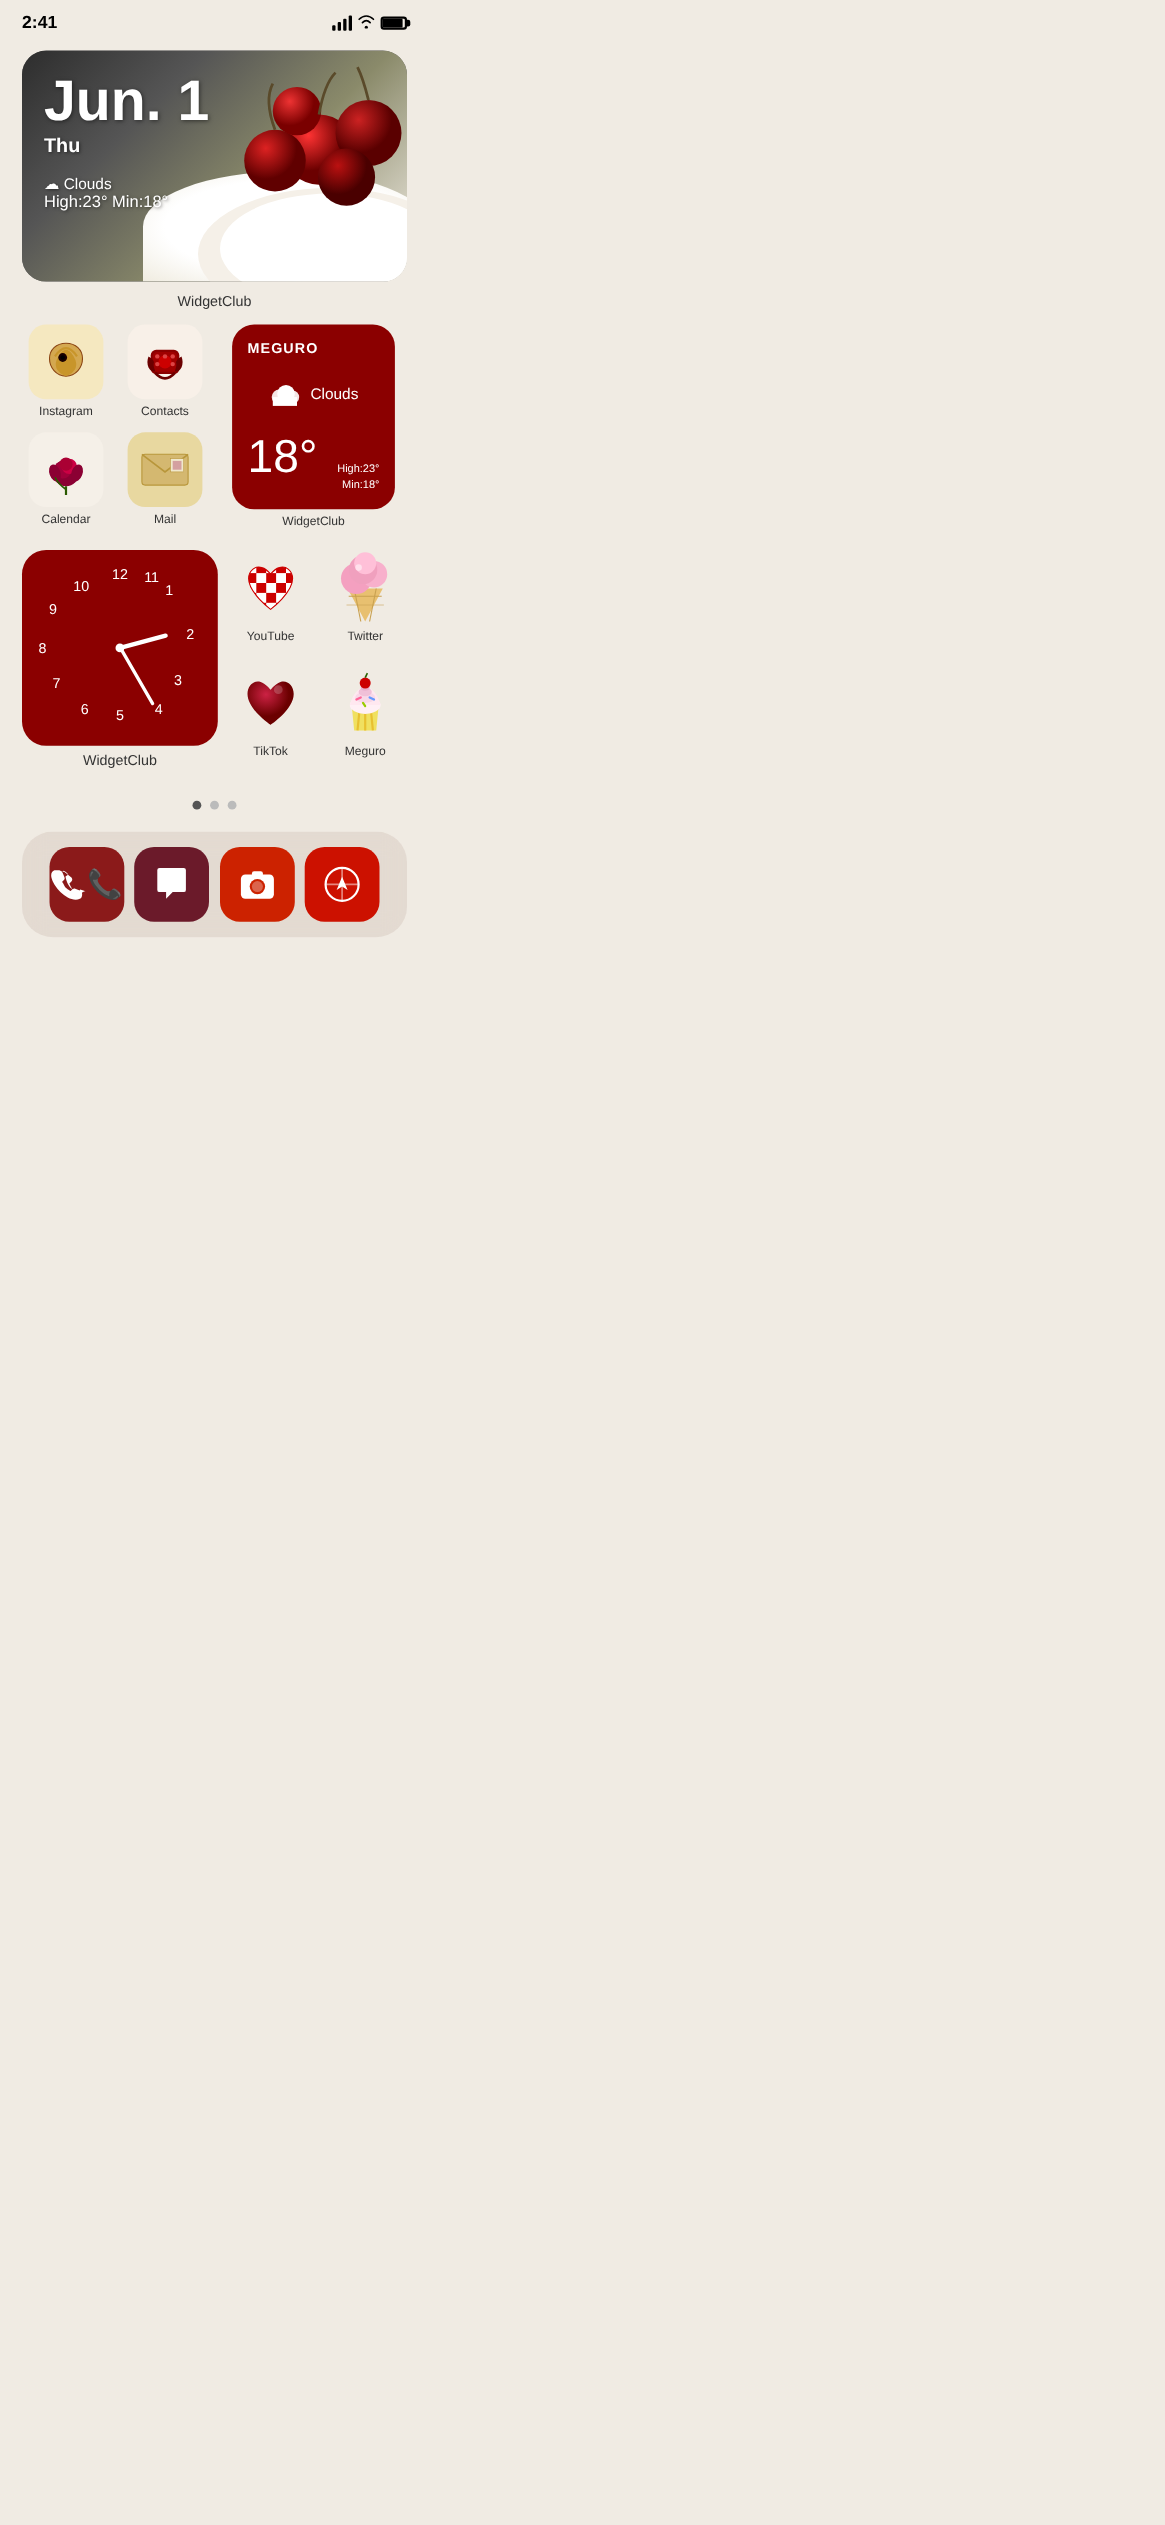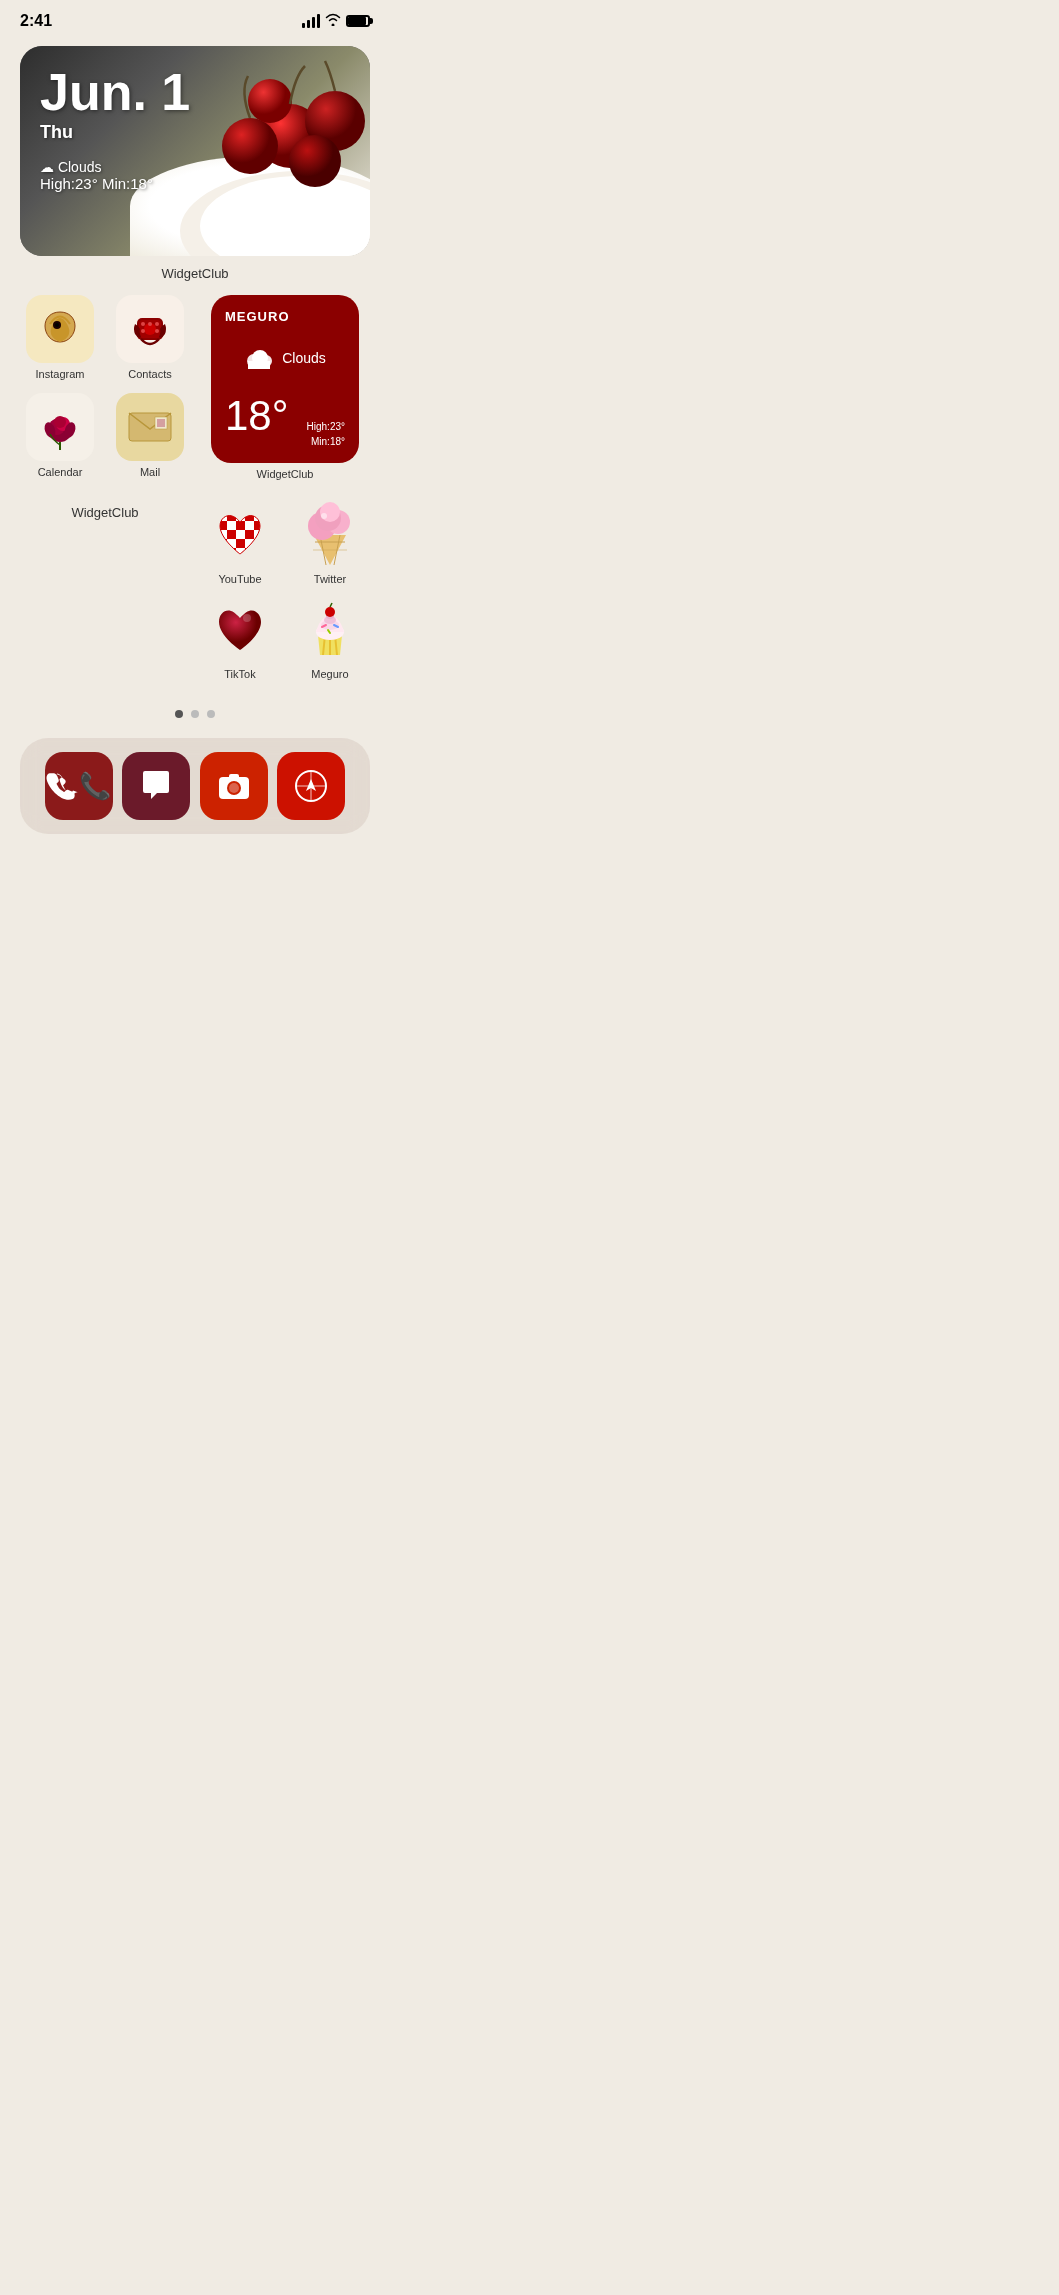--- a/index.html
+++ b/index.html
@@ -465,20 +465,42 @@
         <rect x="30" y="10" width="8" height="8" fill="#d4a0a0"></rect>
       </svg>
     </div>
     <span class="app-label">Mail</span>
   </div>
 </div>
 
 <div class="clock-section">
 
   <div style="display:flex;flex-direction:column;align-items:center;">
+    <div class="clock-widget">
+      <div class="clock-face">
+
+        <span class="clock-num" style="left:50%;top:8%;">12</span>
+        <span class="clock-num" style="left:78%;top:17%;">1</span>
+        <span class="clock-num" style="left:90%;top:42%;">2</span>
+        <span class="clock-num" style="left:83%;top:68%;">3</span>
+        <span class="clock-num" style="left:72%;top:85%;">4</span>
+        <span class="clock-num" style="left:50%;top:88%;">5</span>
+        <span class="clock-num" style="left:30%;top:85%;">6</span>
+        <span class="clock-num" style="left:14%;top:70%;">7</span>
+        <span class="clock-num" style="left:6%;top:50%;">8</span>
+        <span class="clock-num" style="left:12%;top:28%;">9</span>
+        <span class="clock-num" style="left:28%;top:15%;">10</span>
+        <span class="clock-num" style="left:68%;top:10%;">11</span>
+
+        <div class="clock-hand hour-hand" style="position:absolute;bottom:50%;left:50%;width:4px;height:45px;background:white;margin-left:-2px;border-radius:4px;transform-origin:bottom center;transform:rotate(75deg);"></div>
+
+        <div class="clock-hand minute-hand" style="position:absolute;bottom:50%;left:50%;width:3px;height:60px;background:white;margin-left:-1.5px;border-radius:3px;transform-origin:bottom center;transform:rotate(150deg);"></div>
+        <div class="clock-center"></div>
+      </div>
+    </div>
     <span class="clock-label">WidgetClub</span>
   </div>
 
   <div class="right-apps">
 
     <div class="app-icon-wrapper">
       <div class="app-icon" style="background:transparent;">
         <svg width="60" height="60" viewBox="0 0 60 60">
 
           <path d="M30 50 C30 50 10 35 10 22 C10 15 16 10 22 12 C26 13 30 18 30 18 C30 18 34 13 38 12 C44 10 50 15 50 22 C50 35 30 50 30 50Z" fill="none"></path>

